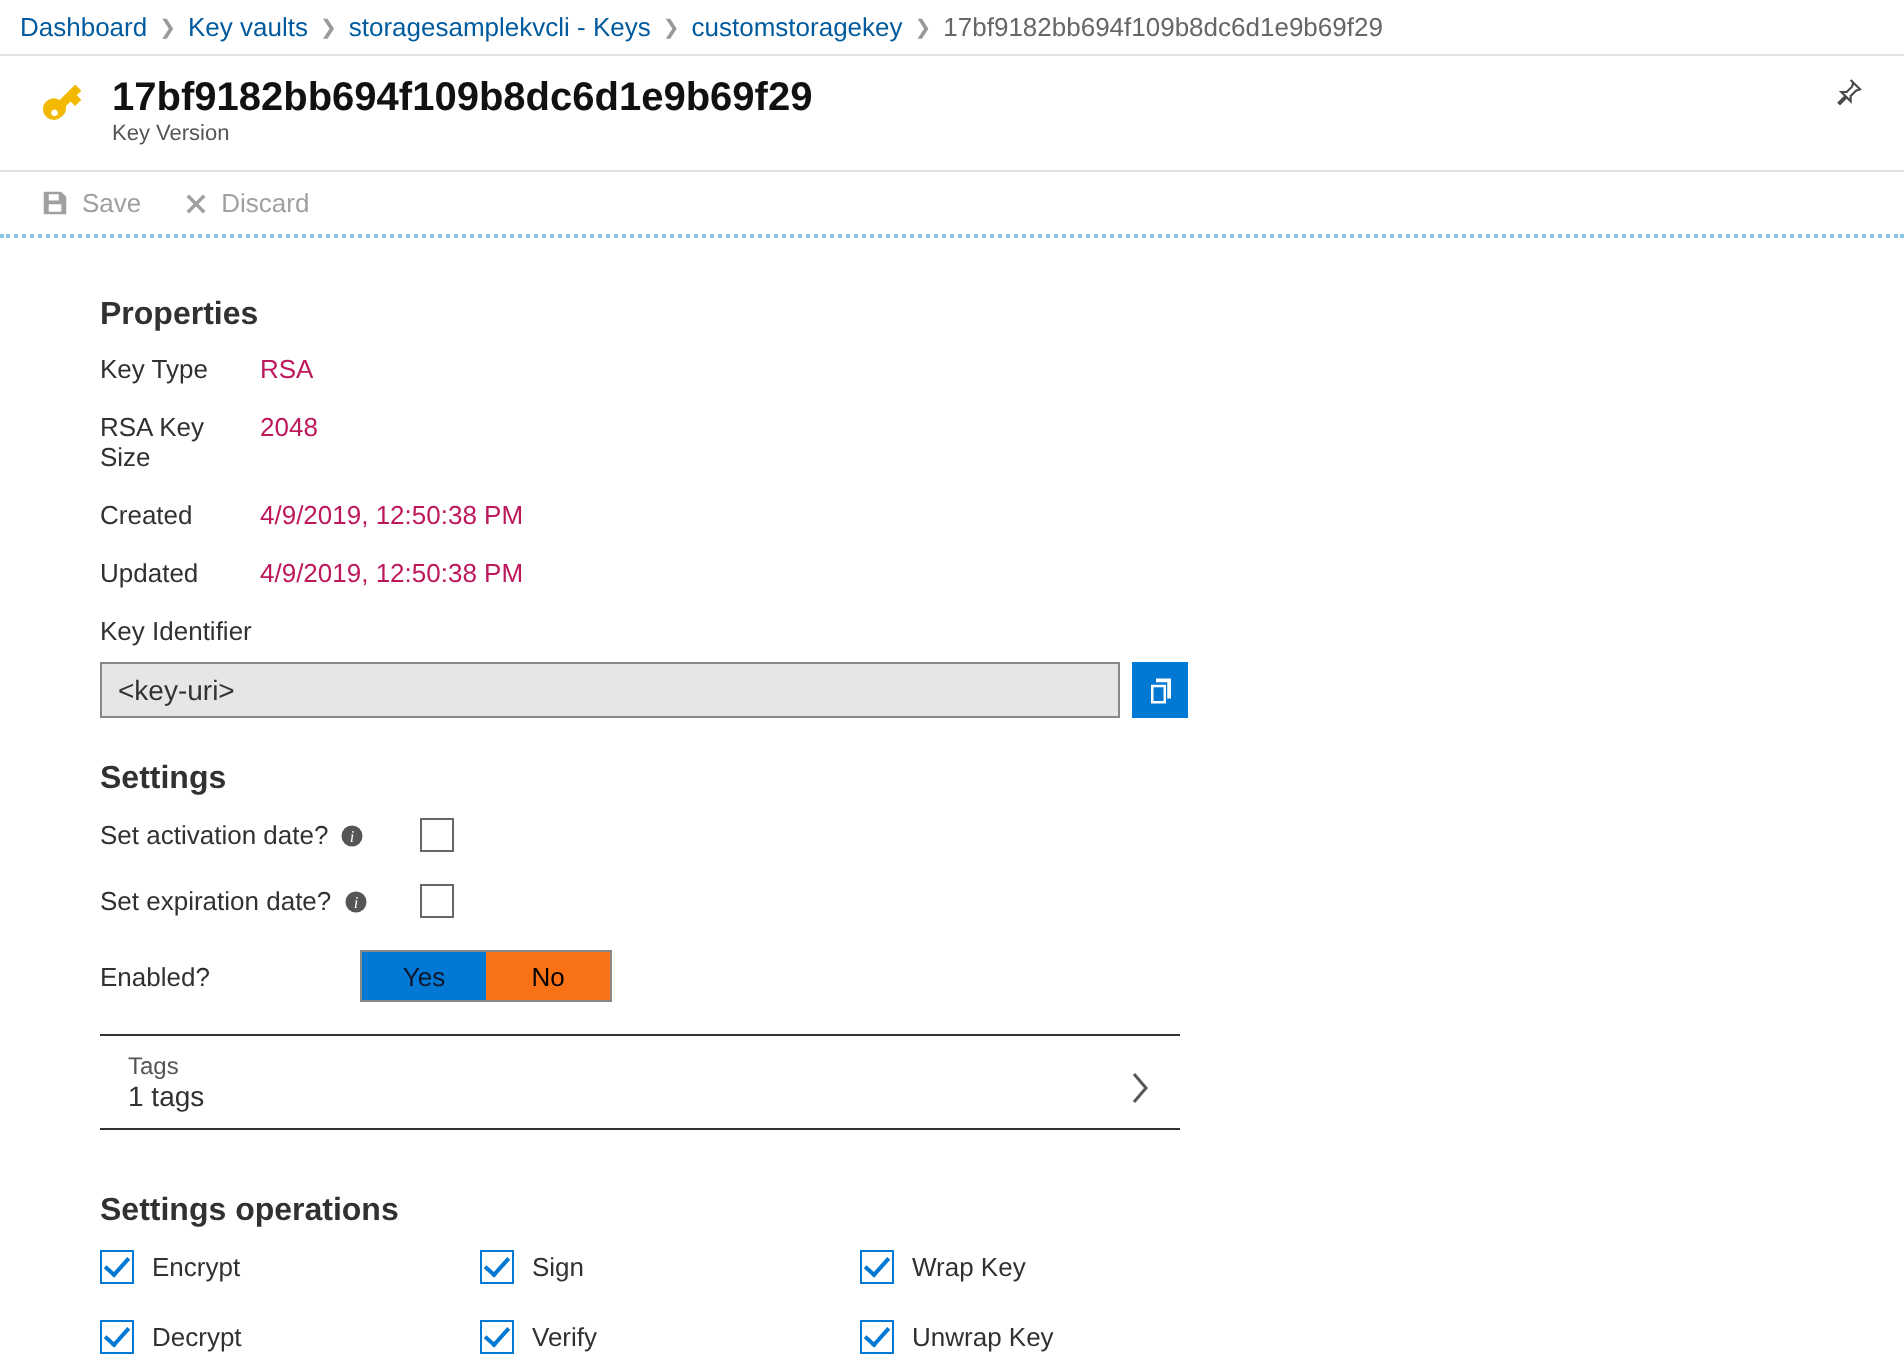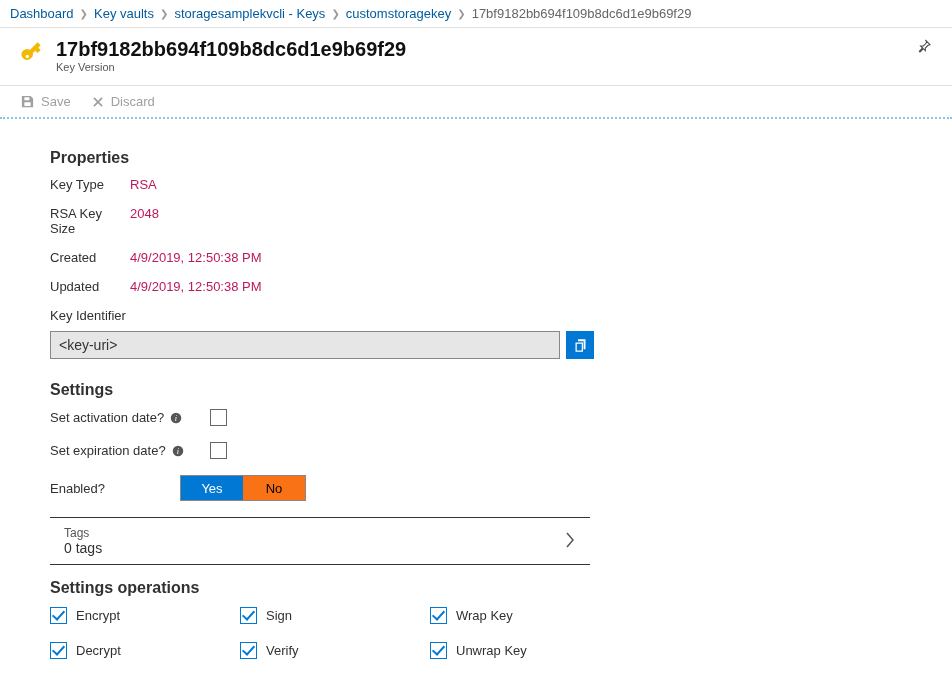--- a/index.html
+++ b/index.html
@@ -81,26 +81,26 @@
   .cb.checked::after {
     content: ''; position: absolute; left: 4px; top: 0px;
     width: 5px; height: 10px; border: solid #0078d4; border-width: 0 2px 2px 0;
     transform: rotate(42deg);
   }
   .toggle-group { display: flex; border: 1px solid #8a8886; }
   .toggle-btn {
     width: 62px; height: 24px; border: none; background: #f97316;
     font-size: 13px; cursor: pointer;
   }
-  .toggle-btn.active { background: #0078d4; color: #ffffff; text-align: center; }
+  .toggle-btn.active { background: #0078d4; color: #0f172a; text-align: center; }
   .tags-row {
     border-top: 1px solid #333; border-bottom: 1px solid #333;
     padding: 8px 14px;
-    display: flex; align-items: center;
-    margin-top: 8px; margin-bottom: 14px;
+    display: flex; align-items: flex-end;
+    margin-top: 8px; margin-bottom: 32px;
     width: 540px;
     cursor: pointer;
   }
   .tags-block { flex: 1; }
   .tags-block .t-label { font-size: 12px; color: #555; }
   .tags-block .t-count { font-size: 14px; }
   .chevron { color: #555; }
   .ops-table { display: flex; flex-wrap: wrap; width: 600px; gap: 18px 10px; }
   .op-item { width: 180px; display: flex; align-items: center; gap: 9px; font-size: 13px; }
   .section-sp { margin-top: 6px; }
@@ -212,21 +212,21 @@
     </div>
     <div class="toggle-group">
       <button class="toggle-btn active">Yes</button>
       <button class="toggle-btn">No</button>
     </div>
   </div>
 
   <div class="tags-row">
     <div class="tags-block">
       <div class="t-label">Tags</div>
-      <div class="t-count">0 tags</div>
+      <div class="t-count">1 tags</div>
     </div>
     <span class="chevron">
       <svg width="12" height="18" viewBox="0 0 12 18">
           <path d="M3 2l6 7-6 7" stroke="#555" stroke-width="1.5" fill="none"></path>
         </svg>
     </span>
   </div>
 
   <div class="section-title">Settings operations</div>
 

